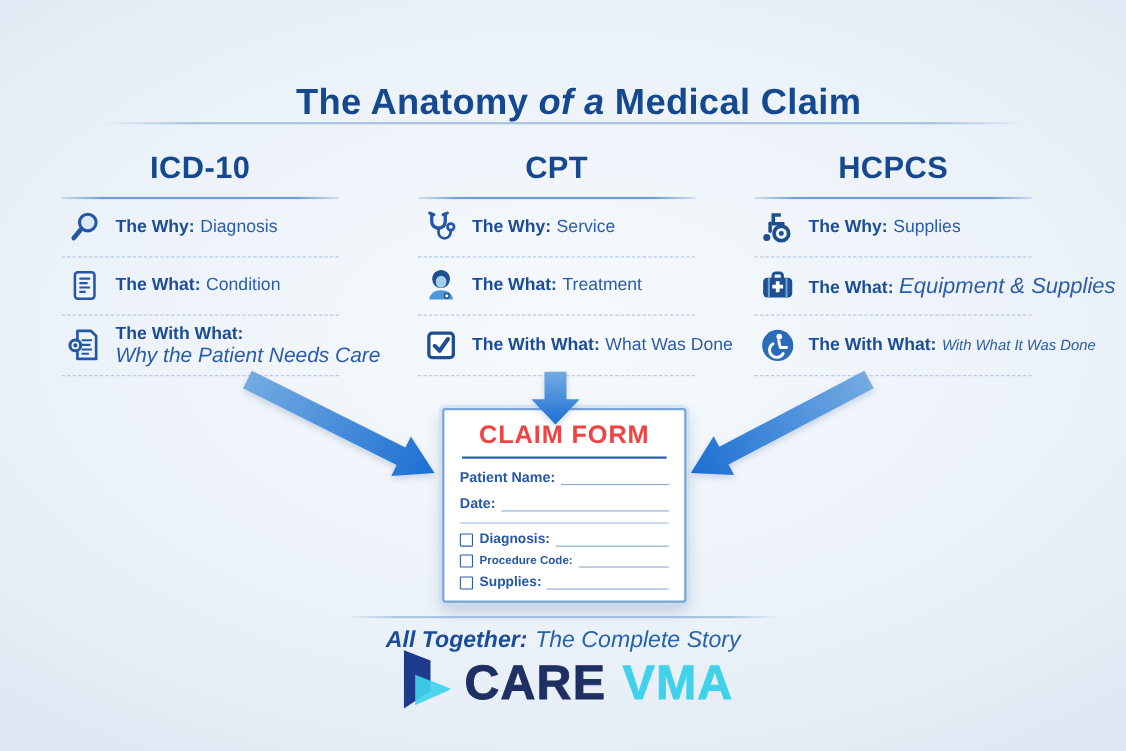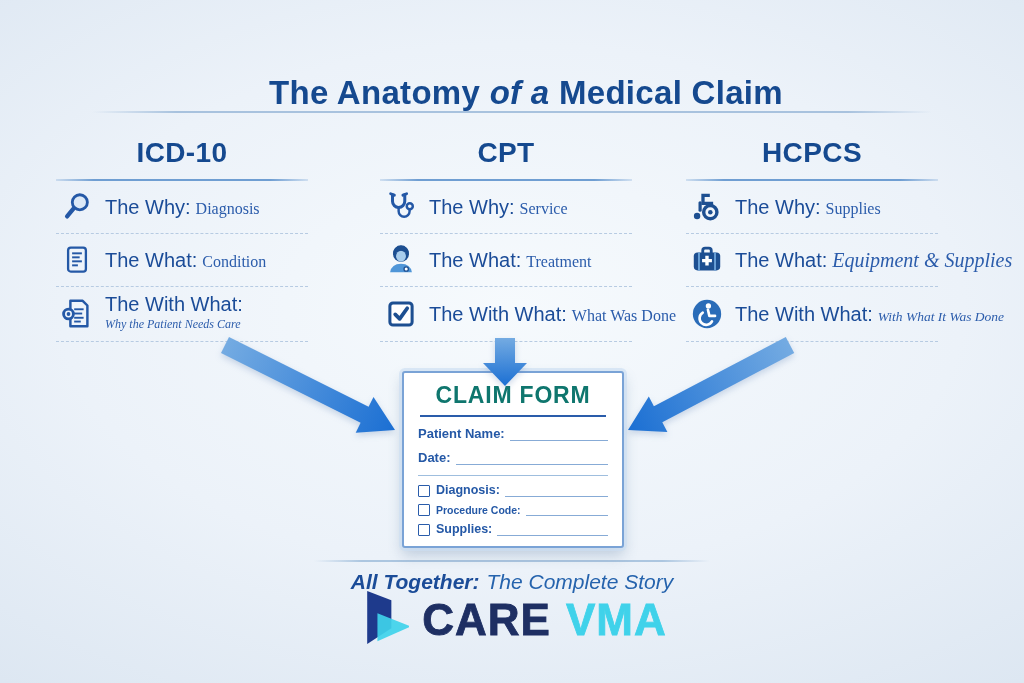--- a/index.html
+++ b/index.html
@@ -28,39 +28,39 @@
     line-height:34px;padding-bottom:9px;letter-spacing:.4px;
   }
   .col-rule{height:2px;background:linear-gradient(90deg,rgba(111,158,210,.25),#6f9ed2 15%,#6f9ed2 85%,rgba(111,158,210,.25));}
   .feature-row{
     display:flex;align-items:center;gap:9px;height:52px;
     border-bottom:1px dashed #b7cbe2;padding:0 2px;white-space:nowrap;
   }
   .feature-row.tall{height:54px;}
   .icon-wrap{width:38px;flex:none;display:flex;align-items:center;justify-content:center;}
   .icon-wrap svg{display:block;}
-  .lbl{font-weight:normal;color:#1b4c98;font-size:20px;}
-  .val{color:#2b5cab;font-size:16px;margin-left:5px;font-family:Liberation Serif, serif;}
+  .lbl{font-weight:bold;color:#1b4c98;font-size:16px;}
+  .val{color:#2b5cab;font-size:16px;margin-left:5px;}
   .val.it{font-style:italic;}
   .val.sm{font-size:13.5px;}
   .val.md{font-size:20px;}
   .stack{line-height:20px;}
   .stack .lbl{display:block;}
-  .stack .val{display:block;margin-left:0;font-style:italic;font-size:12px;}
+  .stack .val{display:block;margin-left:0;font-style:italic;font-size:19px;}
   
   .arrows{position:absolute;left:0;top:0;z-index:6;pointer-events:none;
     filter:drop-shadow(0 3px 3px rgba(70,110,170,.25));}
   
   .claim-card{
     position:absolute;left:402px;top:371px;width:222px;height:177px;z-index:4;
     background:#ffffff;border:2px solid #7aa3d6;border-radius:3px;
     box-shadow:0 0 0 3px rgba(205,223,242,.65),0 7px 14px rgba(90,120,160,.32);
     padding:6px 14px 0 14px;box-sizing:border-box;
   }
-  .cf-title{text-align:center;font-size:23px;font-weight:bold;color:#0f766e;letter-spacing:.8px;margin-top:3px;}
+  .cf-title{text-align:center;font-size:23px;font-weight:bold;color:#ef4444;letter-spacing:.8px;margin-top:3px;}
   .cf-rule{height:2px;background:#2a5caa;margin:6px 2px 9px 2px;}
   .cf-field{display:flex;align-items:flex-end;margin:9px 0;font-size:13px;font-weight:bold;color:#2458a6;}
   .cf-line{flex:1;border-bottom:1.2px solid #87abd6;margin-left:5px;height:12px;}
   .cf-div{border-top:1px solid #9fbede;margin:10px 0 7px 0;}
   .cf-check{display:flex;align-items:flex-end;margin:6px 0;font-size:12.5px;font-weight:bold;color:#2458a6;}
   .cf-check .box{width:10px;height:10px;border:1.6px solid #2a5caa;border-radius:1px;background:#fff;margin-right:6px;flex:none;}
   .cf-check.small{font-size:10.5px;}
   
   .footer-rule{
     position:absolute;top:560px;left:314px;width:396px;height:2px;

